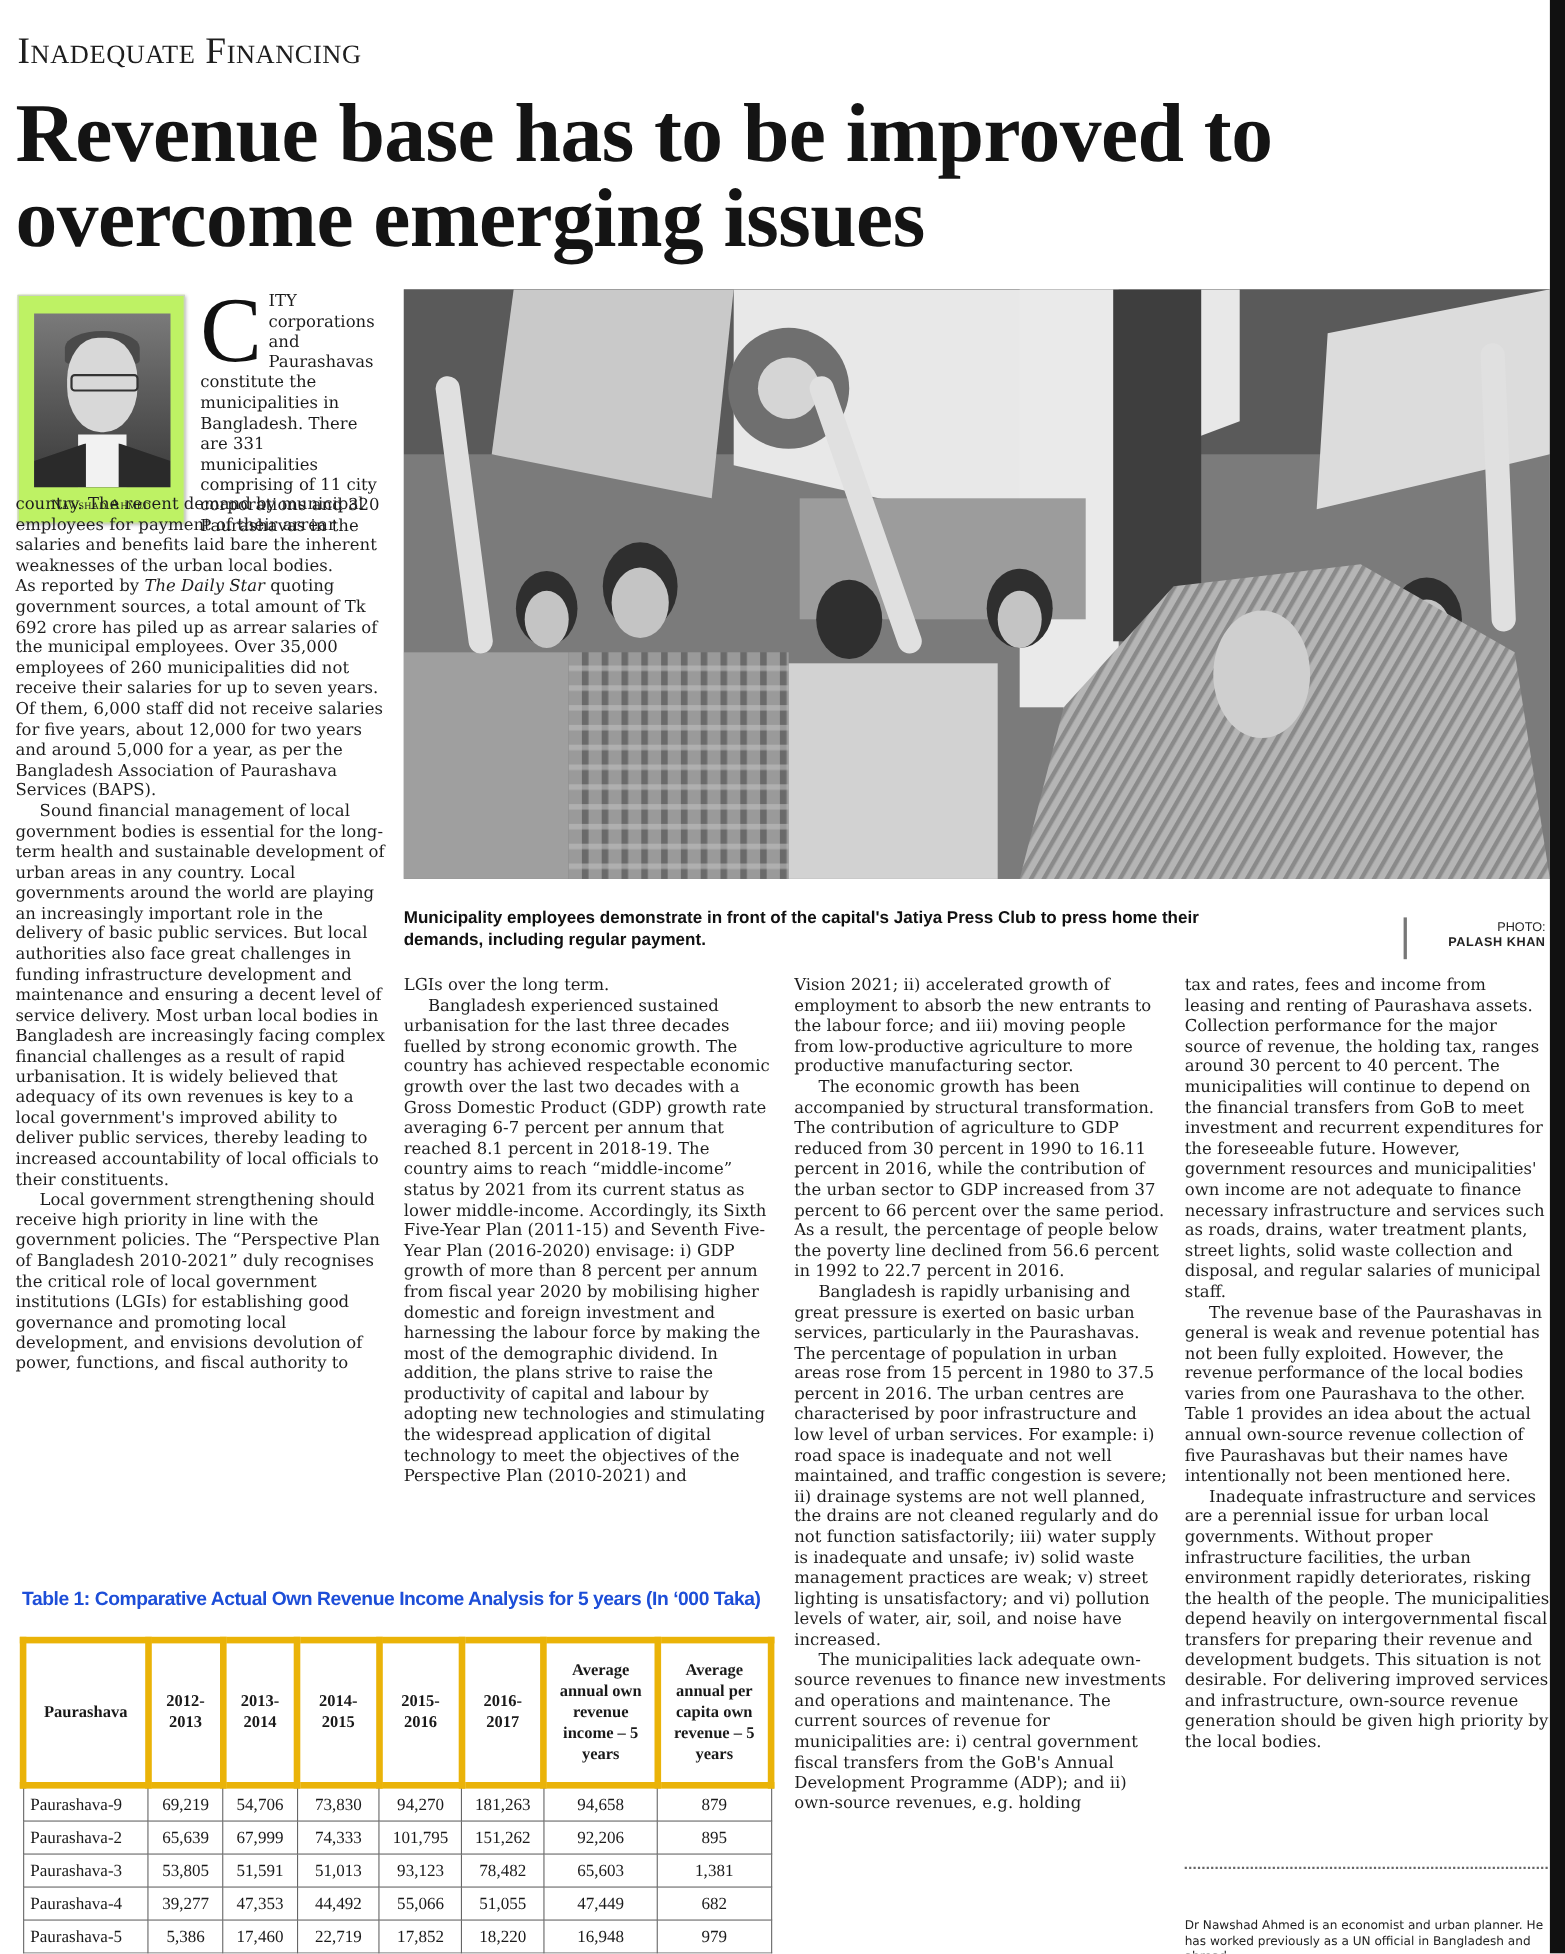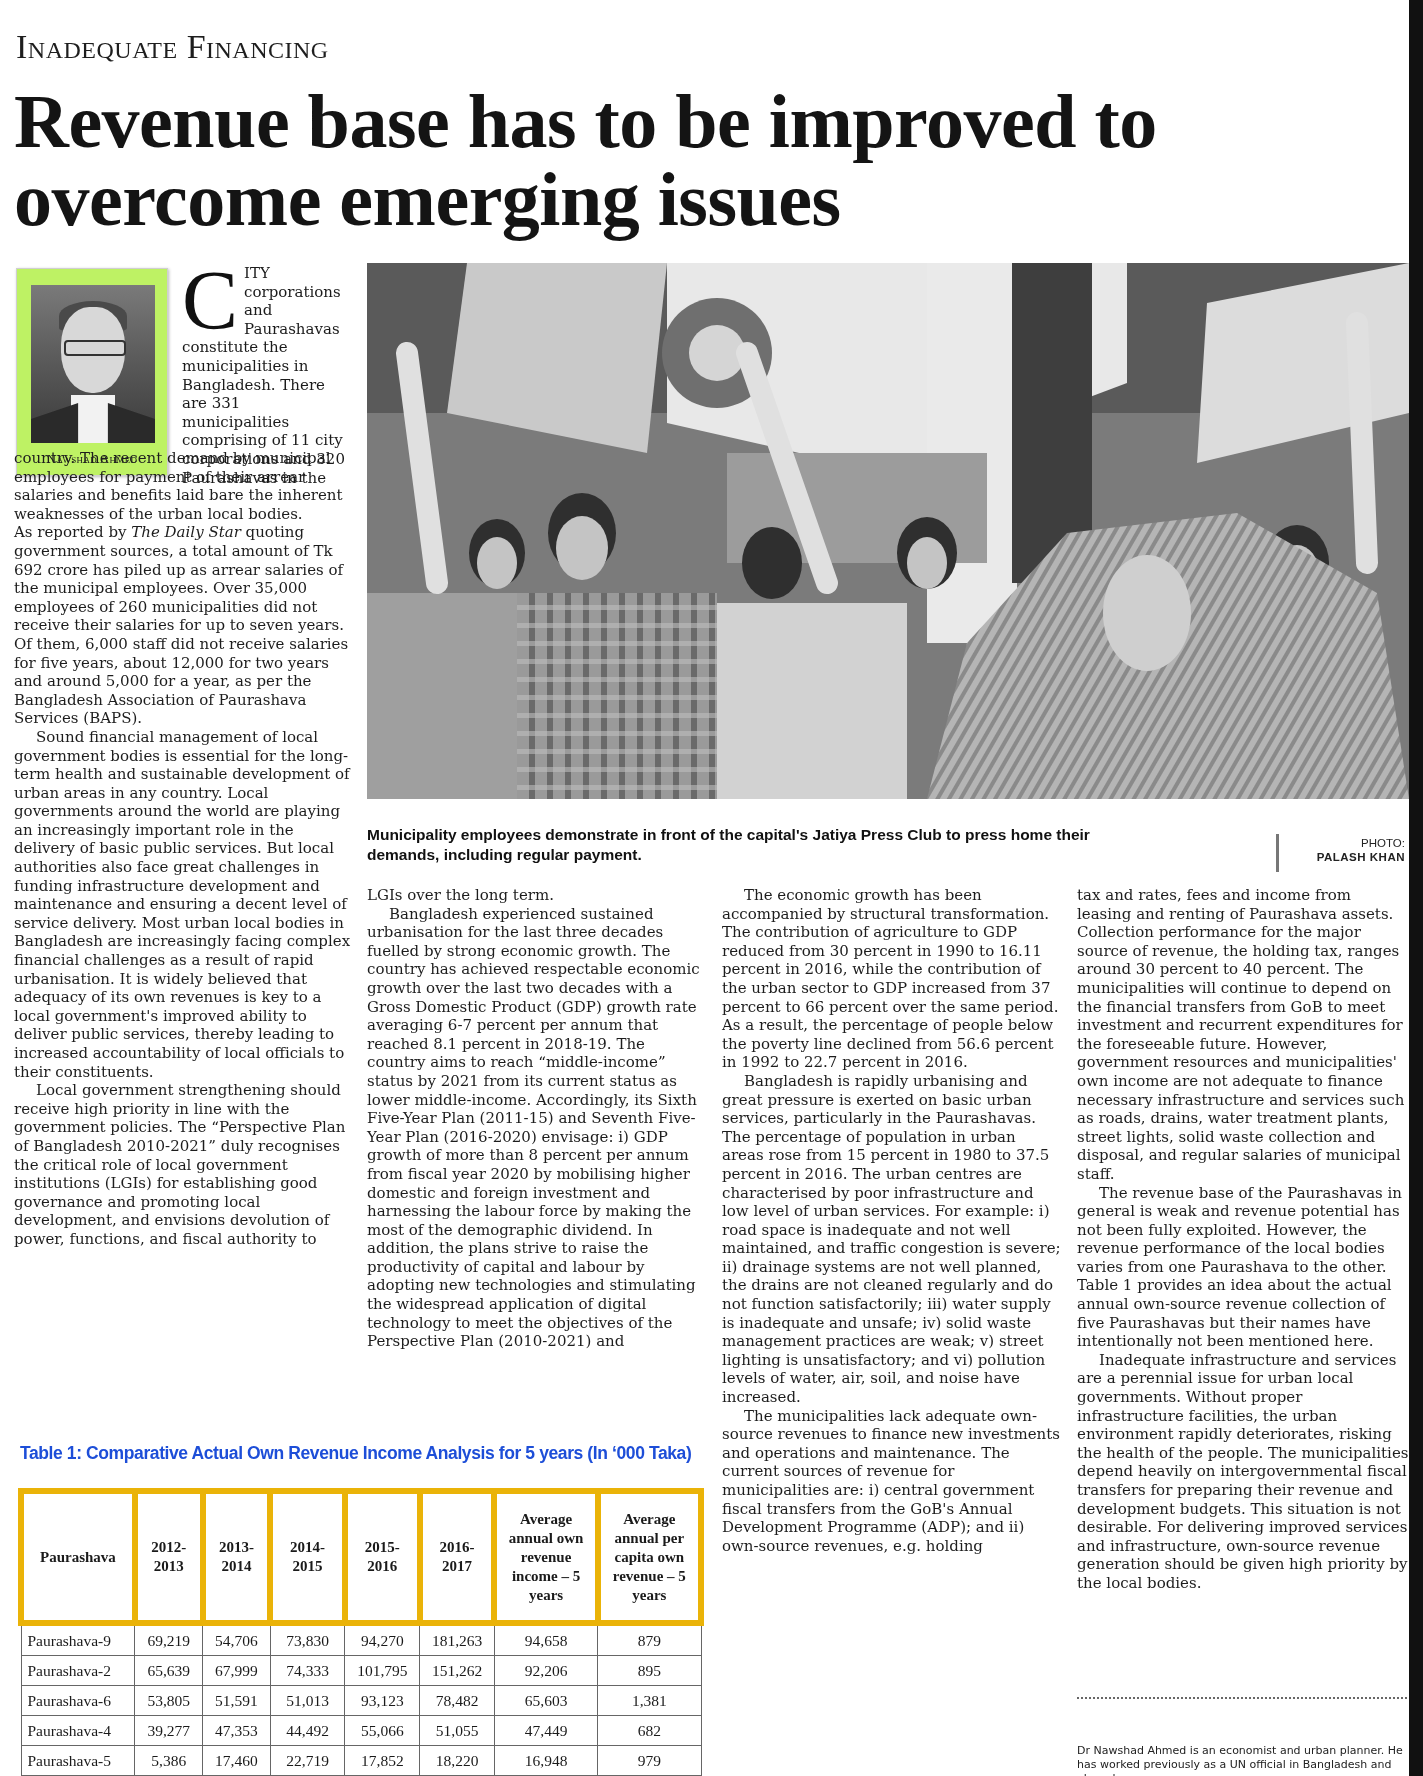--- a/index.html
+++ b/index.html
@@ -120,20 +120,21 @@
 <div class="credit">
   <div>PHOTO:</div>
   <div class="who">PALASH KHAN</div>
 </div>
 
 <div class="col" id="col2" style="left:367px; top:886px; width:340px;">
     <p>LGIs over the long term.</p>
     <p class="indent">Bangladesh experienced sustained urbanisation for the last three decades fuelled by strong economic growth. The country has achieved respectable economic growth over the last two decades with a Gross Domestic Product (GDP) growth rate averaging 6-7 percent per annum that reached 8.1 percent in 2018-19. The country aims to reach “middle-income” status by 2021 from its current status as lower middle-income. Accordingly, its Sixth Five-Year Plan (2011-15) and Seventh Five-Year Plan (2016-2020) envisage: i) GDP growth of more than 8 percent per annum from fiscal year 2020 by mobilising higher domestic and foreign investment and harnessing the labour force by making the most of the demographic dividend. In addition, the plans strive to raise the productivity of capital and labour by adopting new technologies and stimulating the widespread application of digital technology to meet the objectives of the Perspective Plan (2010-2021) and</p>
   </div>
 <div class="col" id="col3" style="left:722px; top:886px; width:340px;">
+    <p>Vision 2021; ii) accelerated growth of employment to absorb the new entrants to the labour force; and iii) moving people from low-productive agriculture to more productive manufacturing sector.</p>
     <p class="indent">The economic growth has been accompanied by structural transformation. The contribution of agriculture to GDP reduced from 30 percent in 1990 to 16.11 percent in 2016, while the contribution of the urban sector to GDP increased from 37 percent to 66 percent over the same period. As a result, the percentage of people below the poverty line declined from 56.6 percent in 1992 to 22.7 percent in 2016.</p>
     <p class="indent">Bangladesh is rapidly urbanising and great pressure is exerted on basic urban services, particularly in the Paurashavas. The percentage of population in urban areas rose from 15 percent in 1980 to 37.5 percent in 2016. The urban centres are characterised by poor infrastructure and low level of urban services. For example: i) road space is inadequate and not well maintained, and traffic congestion is severe; ii) drainage systems are not well planned, the drains are not cleaned regularly and do not function satisfactorily; iii) water supply is inadequate and unsafe; iv) solid waste management practices are weak; v) street lighting is unsatisfactory; and vi) pollution levels of water, air, soil, and noise have increased.</p>
     <p class="indent">The municipalities lack adequate own-source revenues to finance new investments and operations and maintenance. The current sources of revenue for municipalities are: i) central government fiscal transfers from the GoB's Annual Development Programme (ADP); and ii) own-source revenues, e.g. holding</p>
   </div>
 <div class="col" id="col4" style="left:1077px; top:886px; width:332px;">
     <p>tax and rates, fees and income from leasing and renting of Paurashava assets. Collection performance for the major source of revenue, the holding tax, ranges around 30 percent to 40 percent. The municipalities will continue to depend on the financial transfers from GoB to meet investment and recurrent expenditures for the foreseeable future. However, government resources and municipalities' own income are not adequate to finance necessary infrastructure and services such as roads, drains, water treatment plants, street lights, solid waste collection and disposal, and regular salaries of municipal staff.</p>
     <p class="indent">The revenue base of the Paurashavas in general is weak and revenue potential has not been fully exploited. However, the revenue performance of the local bodies varies from one Paurashava to the other. Table 1 provides an idea about the actual annual own-source revenue collection of five Paurashavas but their names have intentionally not been mentioned here.</p>
     <p class="indent">Inadequate infrastructure and services are a perennial issue for urban local governments. Without proper infrastructure facilities, the urban environment rapidly deteriorates, risking the health of the people. The municipalities depend heavily on intergovernmental fiscal transfers for preparing their revenue and development budgets. This situation is not desirable. For delivering improved services and infrastructure, own-source revenue generation should be given high priority by the local bodies.</p>
   </div>
 
@@ -176,21 +177,21 @@
         <td class="name">Paurashava-2</td>
         <td>65,639</td>
         <td>67,999</td>
         <td>74,333</td>
         <td>101,795</td>
         <td>151,262</td>
         <td>92,206</td>
         <td>895</td>
       </tr>
       <tr>
-        <td class="name">Paurashava-6</td>
+        <td class="name">Paurashava-3</td>
         <td>53,805</td>
         <td>51,591</td>
         <td>51,013</td>
         <td>93,123</td>
         <td>78,482</td>
         <td>65,603</td>
         <td>1,381</td>
       </tr>
       <tr>
         <td class="name">Paurashava-4</td>

